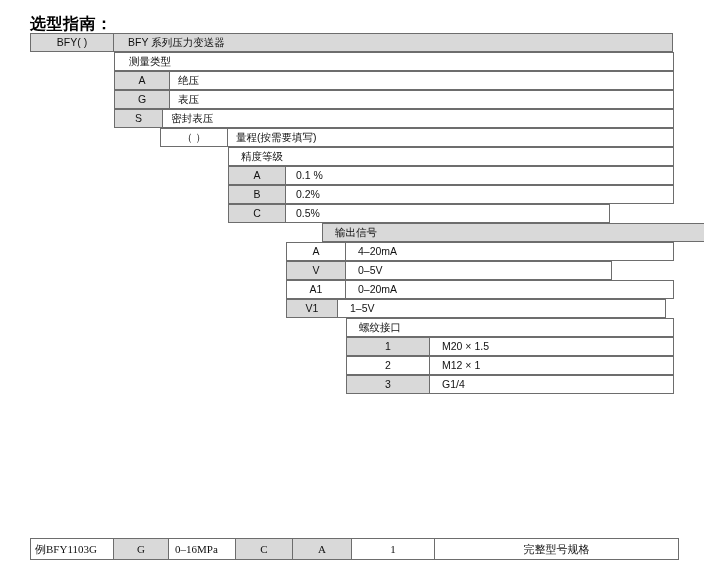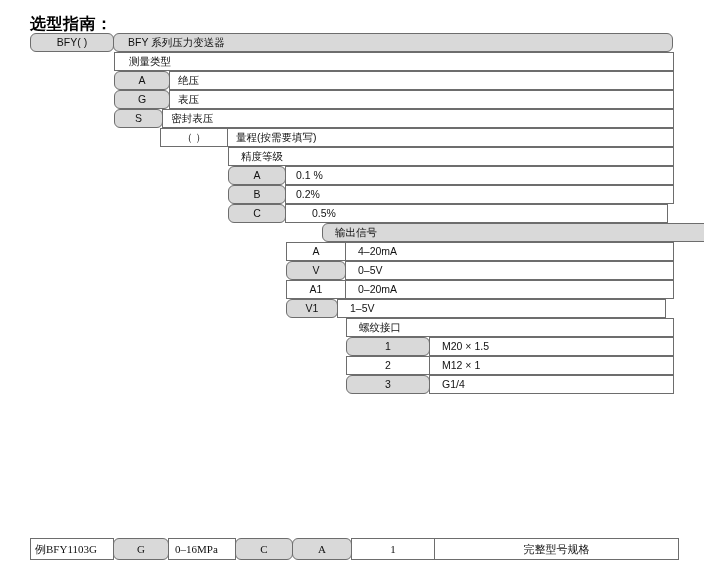--- a/index.html
+++ b/index.html
@@ -37,21 +37,20 @@
     border: 1px solid #6d6d6d;
     font-size: 10.5px;
     display: flex;
     align-items: center;
     line-height: 1;
     overflow: hidden;
     white-space: nowrap;
   }
   .cell.shaded {
     background: #d9d9d9;
-    border-radius: 6px;
   }
   .cell.plain {
     background: #ffffff;
   }
   .cell.center {
     justify-content: center;
   }
   .cell.left {
     padding-left: 8px;
   }
@@ -110,35 +109,35 @@
   <div class="cell plain left" style="width:389px; margin-left:-1px; padding-left:10px;">0.1 %</div>
 </div>
 
 <div class="row" style="left:228px; top:185px; width:446px;">
   <div class="cell shaded center" style="width:58px;">B</div>
   <div class="cell plain left" style="width:389px; margin-left:-1px; padding-left:10px;">0.2%</div>
 </div>
 
 <div class="row" style="left:228px; top:204px; width:446px;">
   <div class="cell shaded center" style="width:58px;">C</div>
-  <div class="cell plain left" style="width:383px; margin-left:-1px; padding-left:26px;">0.5%</div>
+  <div class="cell plain left" style="width:325px; margin-left:-1px; padding-left:10px;">0.5%</div>
 </div>
 
 <div class="row" style="left:286px; top:223px; width:388px;margin-left:36px;">
   <div class="cell shaded left" style="width:388px; padding-left:12px;">输出信号</div>
 </div>
 
 <div class="row" style="left:286px; top:242px; width:388px;">
   <div class="cell plain center" style="width:60px;">A</div>
   <div class="cell plain left" style="width:329px; margin-left:-1px; padding-left:12px;">4–20mA</div>
 </div>
 
 <div class="row" style="left:286px; top:261px; width:388px;">
   <div class="cell shaded center" style="width:60px;">V</div>
-  <div class="cell plain left" style="width:329px; margin-left:-1px; padding-left:12px;">0–5V</div>
+  <div class="cell plain left" style="width:267px; margin-left:-1px; padding-left:12px;">0–5V</div>
 </div>
 
 <div class="row" style="left:286px; top:280px; width:432px;">
   <div class="cell plain center" style="width:60px;">A1</div>
   <div class="cell plain left" style="width:329px; margin-left:-1px; padding-left:12px;">0–20mA</div>
 </div>
 
 <div class="row" style="left:286px; top:299px; width:388px;">
   <div class="cell shaded center" style="width:52px;">V1</div>
   <div class="cell plain left" style="width:329px; margin-left:-1px; padding-left:12px;">1–5V</div>

